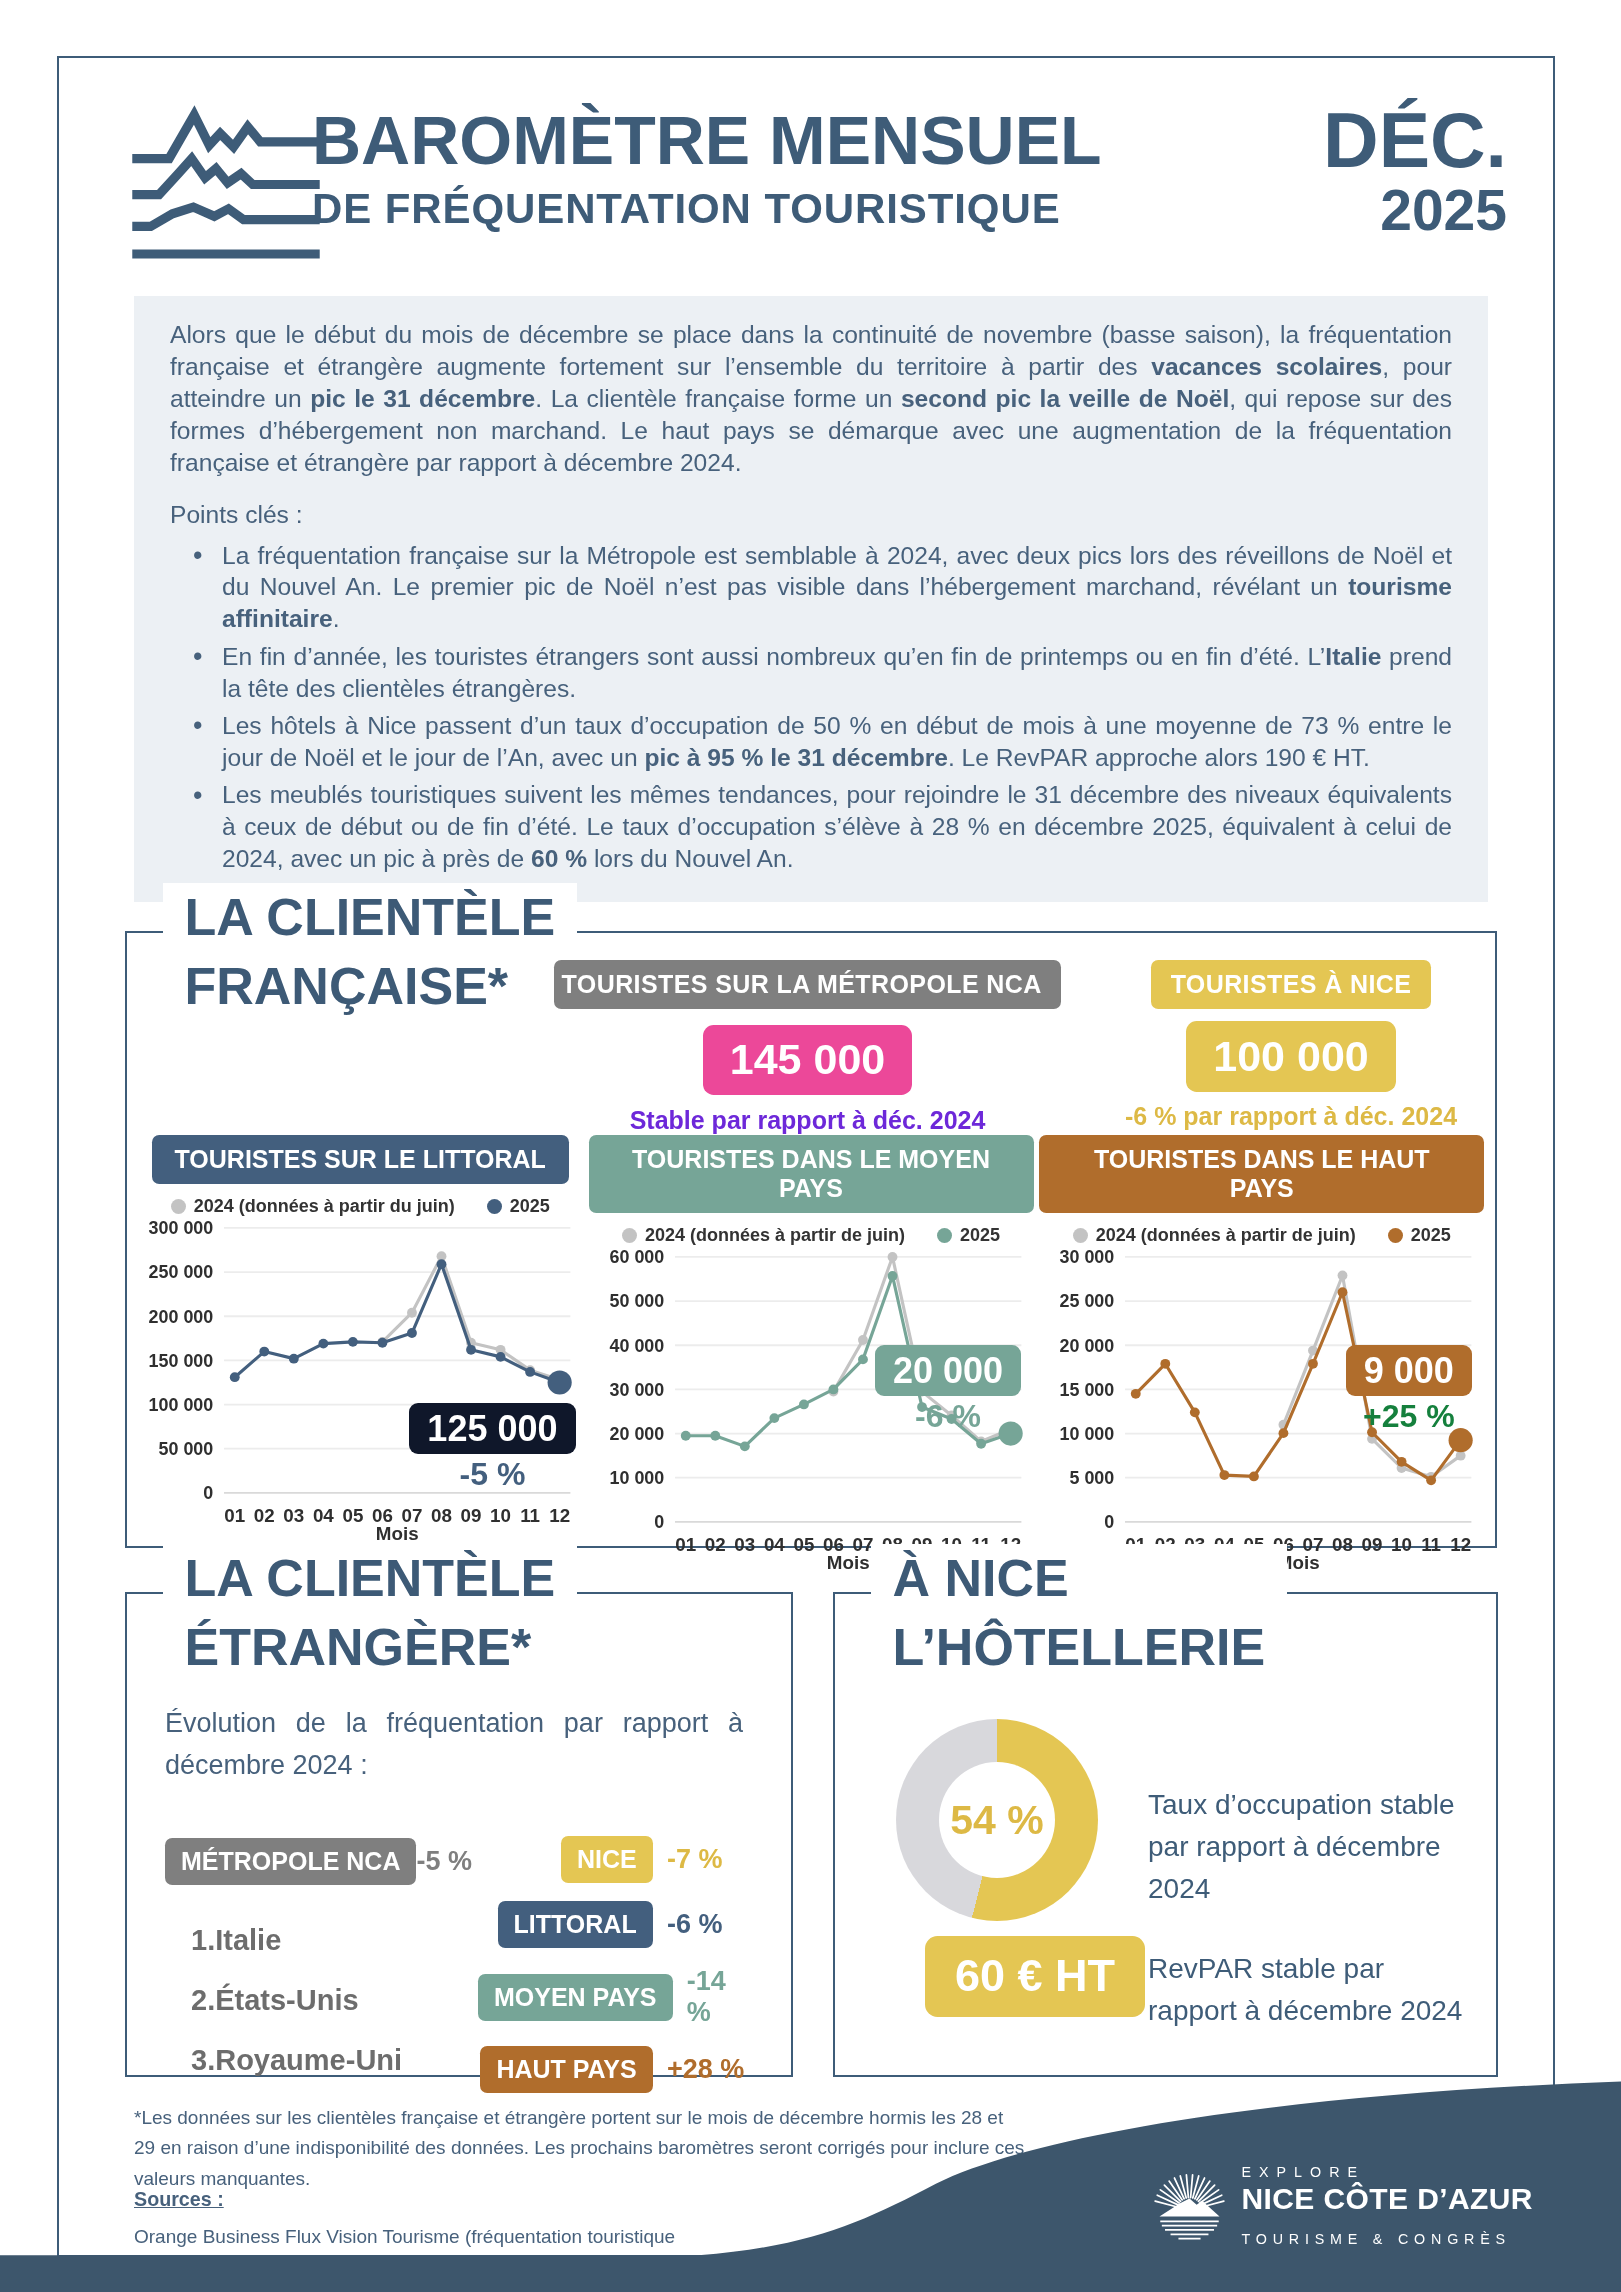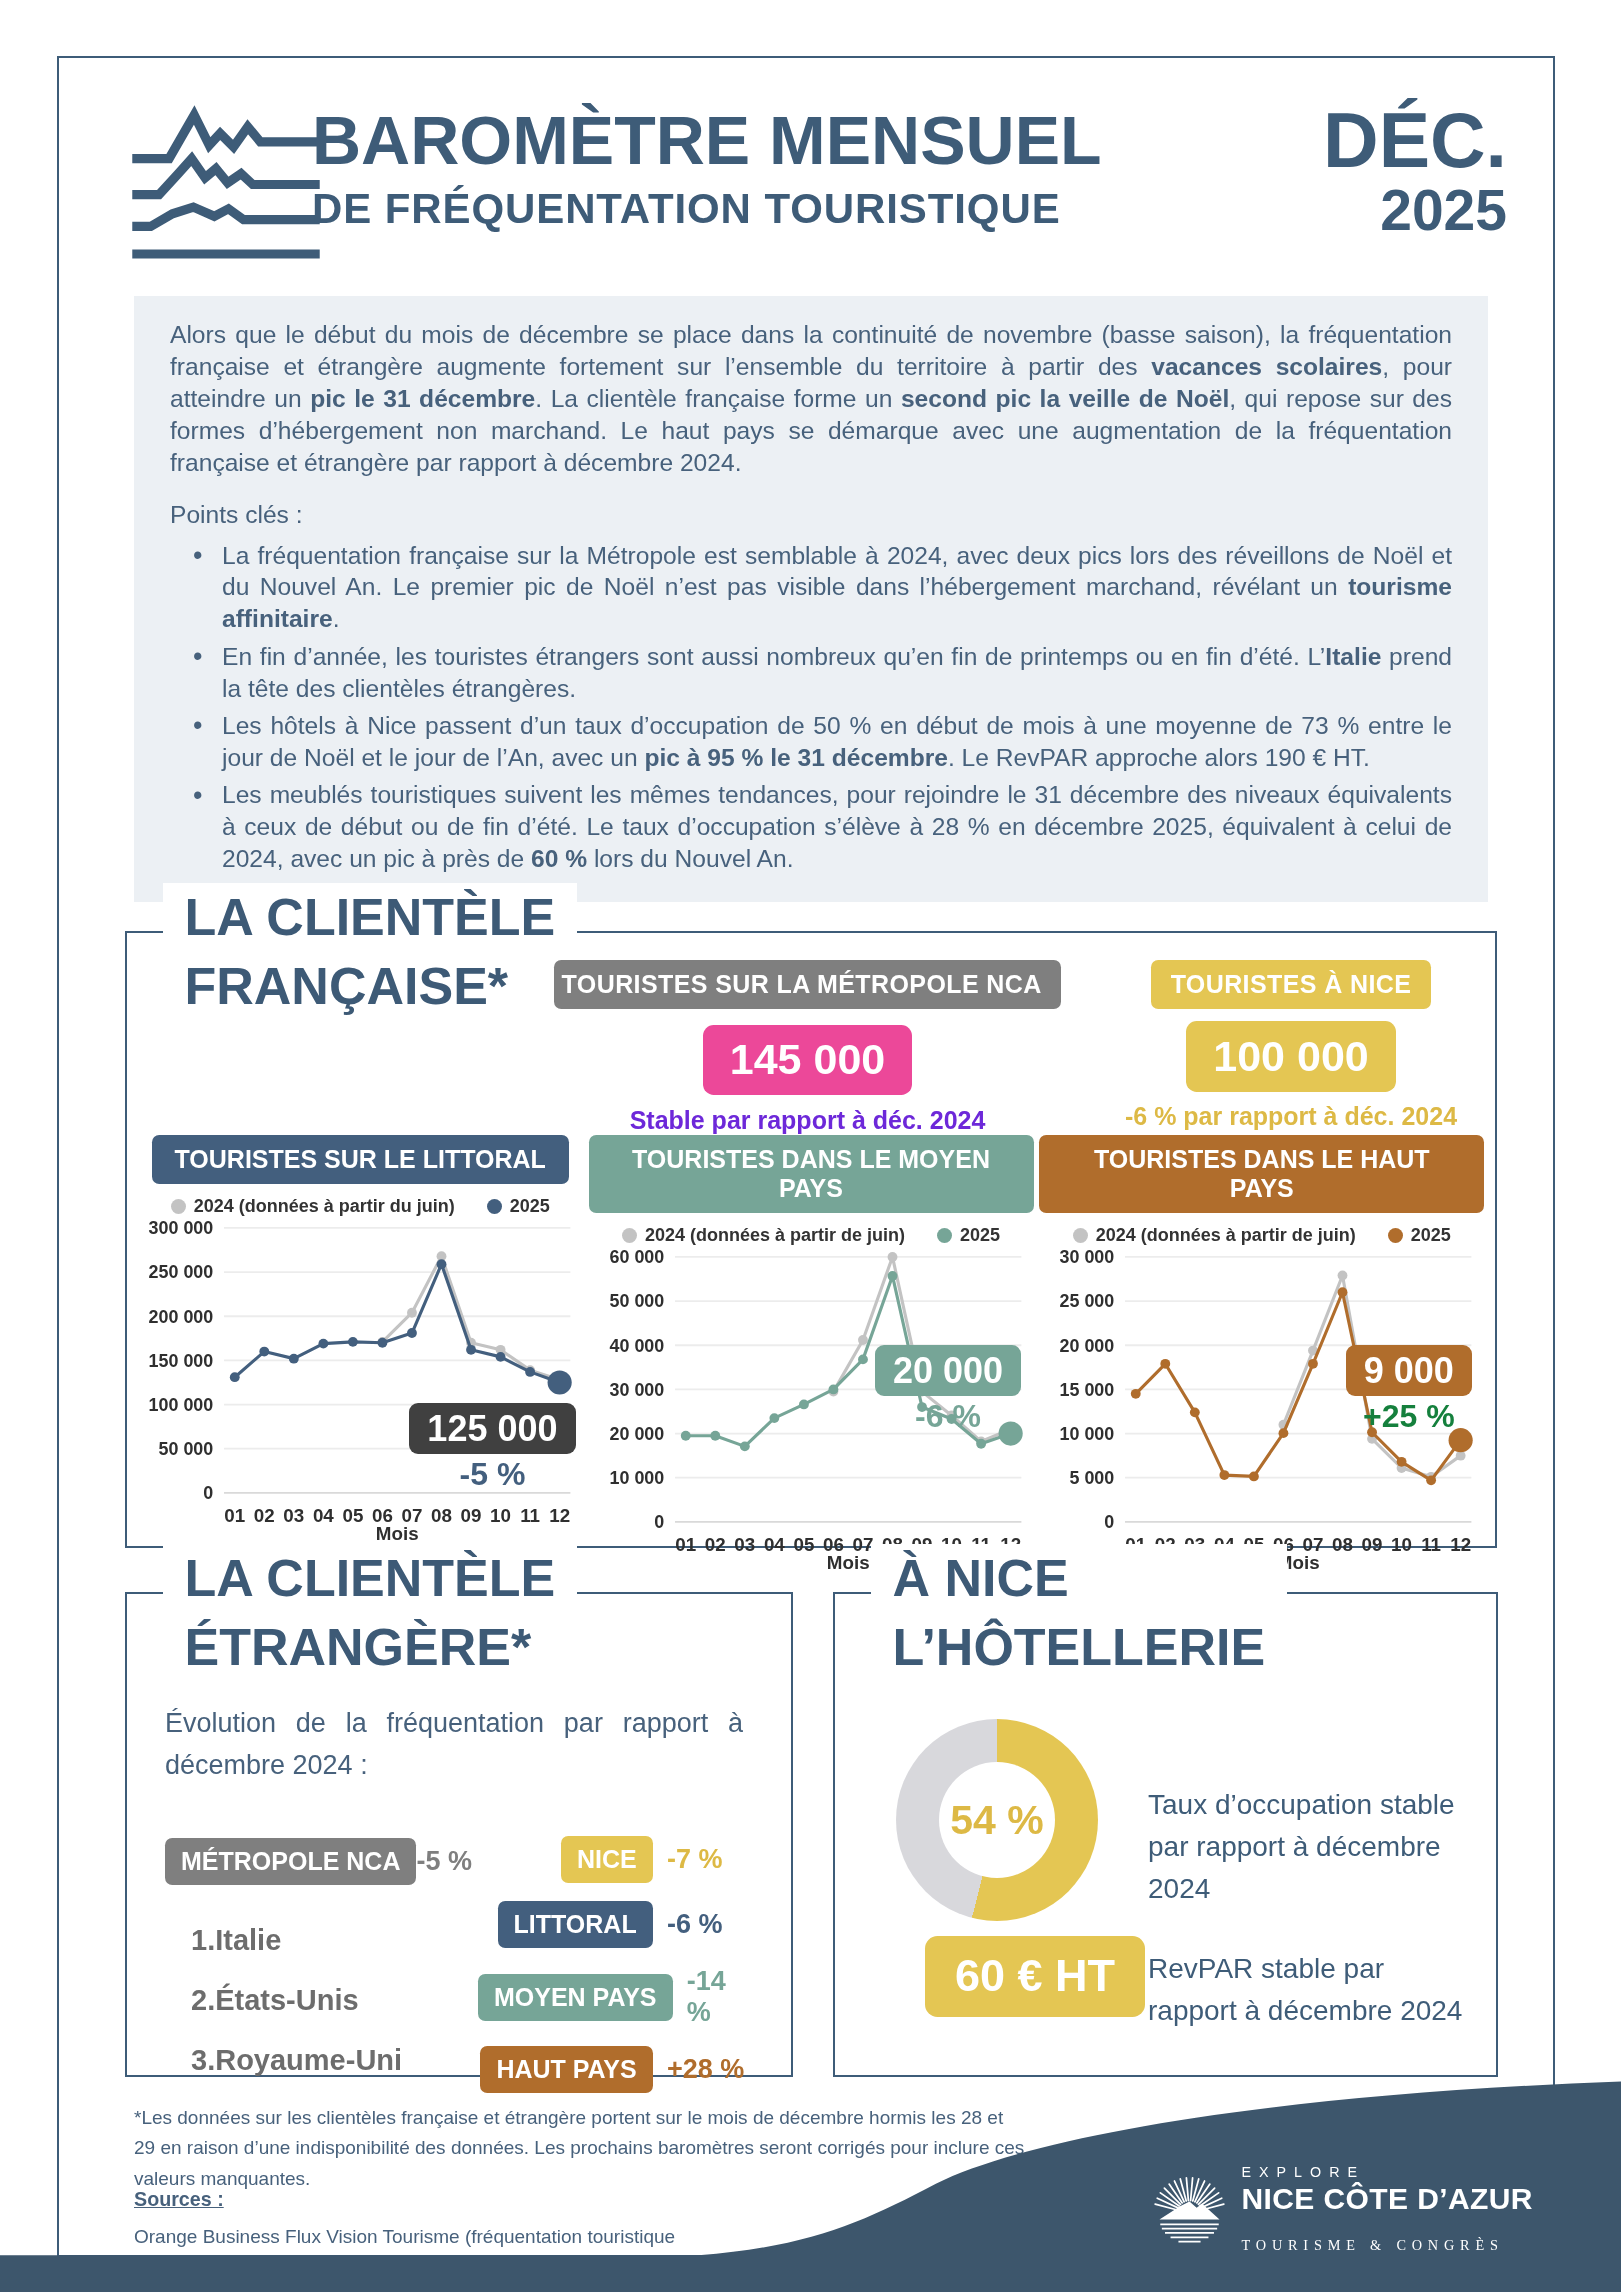--- a/index.html
+++ b/index.html
@@ -90,21 +90,21 @@
   .footnote{position:absolute;left:134px;top:2103px;width:891px;font-size:19px;line-height:1.6;color:#47617c;}
   .sources{position:absolute;left:134px;top:2183px;width:582px;font-size:19px;line-height:1.65;color:#47617c;}
   .sources-label{font-weight:bold;text-decoration:underline;font-size:19.7px;margin-bottom:5.4px;}
 
   
   .footer-shape{position:absolute;left:0;bottom:0;width:1621px;height:224px;z-index:3;}
   .footer-logo{position:absolute;left:1150px;top:2164px;z-index:4;display:flex;align-items:center;gap:12.5px;color:#fff;}
   .lg-text{display:flex;flex-direction:column;line-height:1.15;}
   .lg-explore{font-size:14.3px;letter-spacing:8px;}
   .lg-brand{font-size:30px;font-weight:bold;letter-spacing:0.4px;margin-top:1.8px;}
-  .lg-sub{font-size:14.3px;letter-spacing:5.8px;margin-top:20px;font-family:Liberation Serif, serif;}
+  .lg-sub{font-size:14.3px;letter-spacing:5.8px;margin-top:14px;}
 </style>
 </head>
 <body>
 
 <div class="page">
   <div class="page-border"></div>
 
   <div class="layer" style="left:0;top:0;right:0;height:287px;">
     <svg class="logo-mark" width="204" height="159" viewBox="0 0 240 190">
       <g fill="none" stroke="#3e5c78" stroke-width="11">
@@ -201,21 +201,21 @@
               <circle cx="174" cy="156.02666666666664" r="5.5" fill="#435f7e"></circle>
               <circle cx="207" cy="139.25333333333333" r="5.5" fill="#435f7e"></circle>
               <circle cx="240" cy="137.28000000000003" r="5.5" fill="#435f7e"></circle>
               <circle cx="273" cy="138.26666666666668" r="5.5" fill="#435f7e"></circle>
               <circle cx="306" cy="127.41333333333331" r="5.5" fill="#435f7e"></circle>
               <circle cx="339" cy="50.45333333333335" r="5.5" fill="#435f7e"></circle>
               <circle cx="372" cy="146.16" r="5.5" fill="#435f7e"></circle>
               <circle cx="405" cy="154.05333333333334" r="5.5" fill="#435f7e"></circle>
               <circle cx="438" cy="170.82666666666665" r="5.5" fill="#435f7e"></circle>
               <circle cx="471" cy="182.66666666666666" r="13.5" fill="#435f7e"></circle>
-            </svg><div class="annot" style="right: 7.2px; top: 184px;"><div class="annot-value" style="background: #404040;">125 000</div><div class="annot-pct" style="color: rgb(67, 95, 126);">-5 %</div></div></div>
+            </svg><div class="annot" style="right: 7.2px; top: 184px;"><div class="annot-value" style="background: #0f172a;">125 000</div><div class="annot-pct" style="color: rgb(67, 95, 126);">-5 %</div></div></div>
         </div>
       <div class="chart">
           <div class="chart-badge" style="background: rgb(118, 165, 151);">TOURISTES DANS LE MOYEN PAYS</div>
           <div class="legend">
             <span><span class="dot" style="background: rgb(195, 195, 195);"></span>2024 (données à partir de juin)</span>
             <span><span class="dot" style="background: rgb(118, 165, 151);"></span>2025</span>
           </div>
           <div class="plot-wrap"><svg width="445" height="324" viewBox="0 0 497 362">
               <line x1="96" y1="306" x2="483" y2="306" stroke="#d9d9d9" stroke-width="2"></line>
               <text x="84" y="313" text-anchor="end" font-size="20" font-weight="bold" fill="#2f2f2f" font-family="Liberation Sans, sans-serif">0</text>

